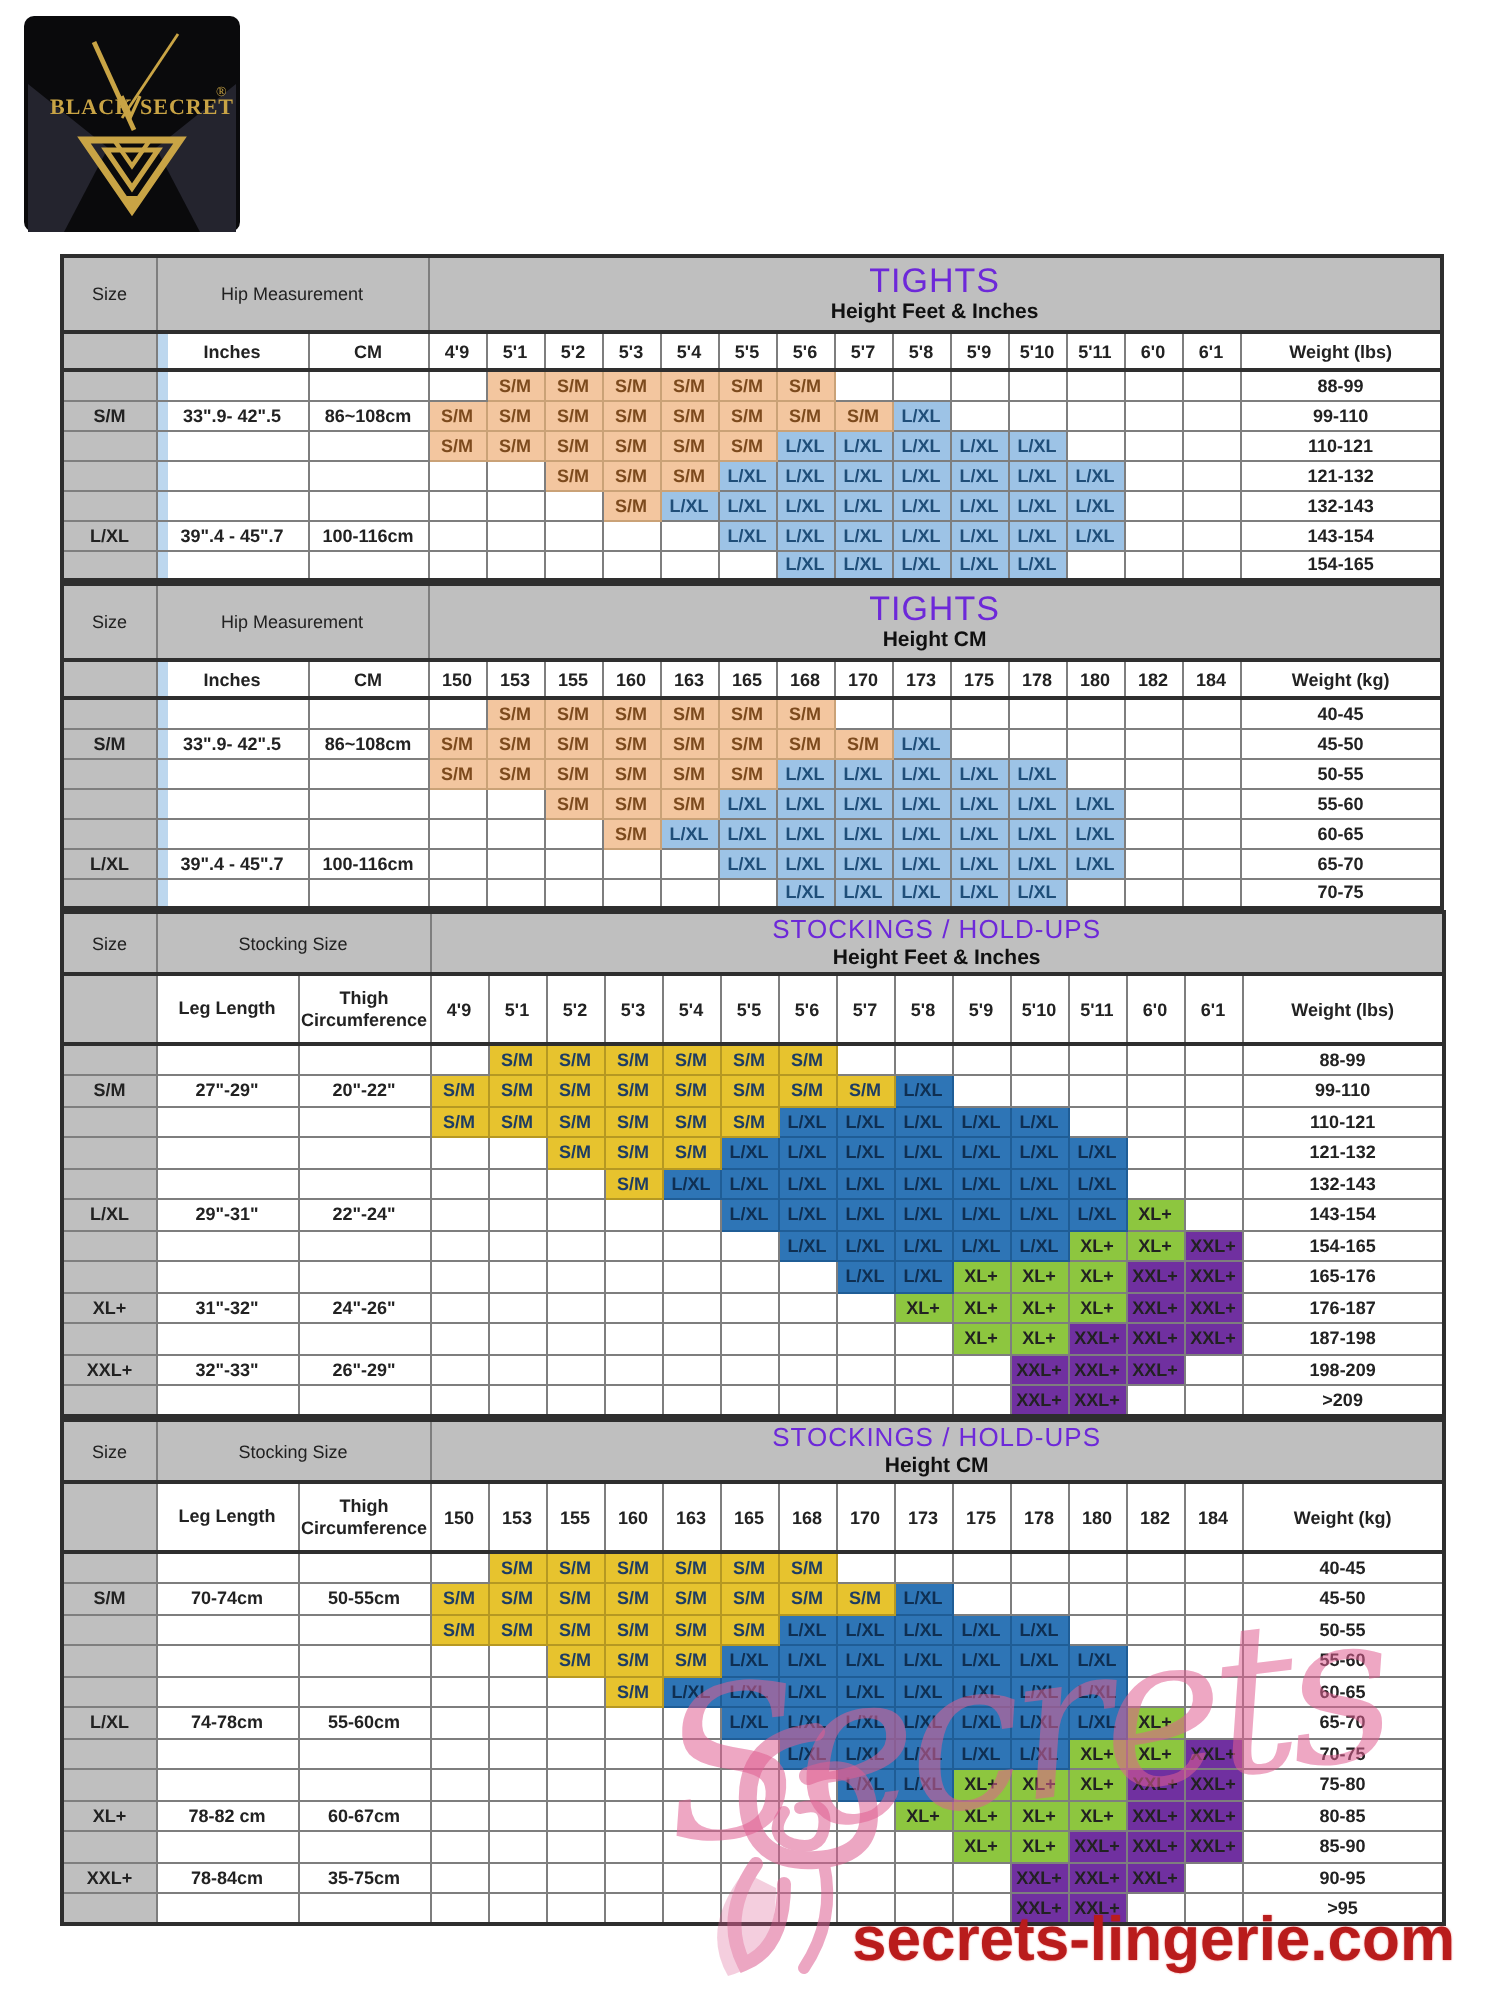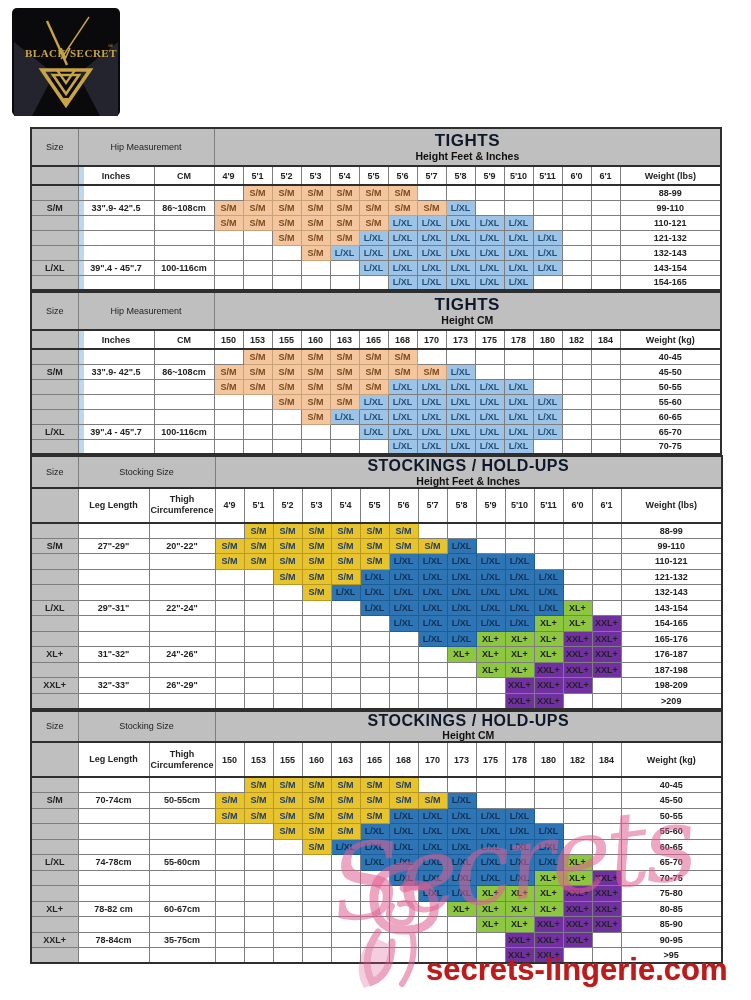--- a/index.html
+++ b/index.html
@@ -21,22 +21,22 @@
   .t34 col.col-c1{width:71px}.t34 col.col-c2{width:66px}
   col.col-h{width:29px} col.col-w{width:101px}
   .gray{background:#bfbfbf}
   tr.hdr td{border-bottom:2px solid #2e2e2e}
   tr.subhdr td{border-bottom:2px solid #2e2e2e;font-weight:bold;background:#fff}
   tr.subhdr td.gray{background:#bfbfbf}
   .t12 tr.hdr{height:38px}.t34 tr.hdr{height:31px}
   .t12 tr.subhdr{height:19px}.t34 tr.subhdr{height:35px}
   .corner,.group{font-weight:normal;font-size:11px;vertical-align:top;padding-top:3px;color:#1c1c1c}
   .titlecell{border-left:2px solid #2e2e2e;vertical-align:middle}
-  .ttl{font-weight:bold;font-size:17px;color:#0f172a;line-height:1.1;letter-spacing:.5px}
-  .t34 .ttl{font-size:16px}
+  .ttl{font-weight:normal;font-size:17px;color:#6d28d9;line-height:1.1;letter-spacing:.5px}
+  .t34 .ttl{font-size:13px}
   .sub{font-weight:bold;font-size:10.5px;color:#101010}
   .c1lab,.c2lab{text-align:left;padding-left:7px;font-size:10px;color:#1c1c1c}
   .t34 .c1lab,.t34 .c2lab{text-align:center;padding-left:0;white-space:normal;line-height:1.2}
   .hh{font-size:10px;color:#101010}
   .wlab{font-size:10px;color:#101010}
   .t12 tr.body{height:15px}
   .t34 tr.body{height:15.5px}
   .sizecell{font-weight:bold;font-size:9.5px;color:#2a2a2a}
   .c1,.c2{text-align:left;padding-left:7px;font-weight:bold;font-size:9.5px;color:#3d3d3d}
   .wcell{font-weight:bold;font-size:9.5px;color:#3d3d3d}

